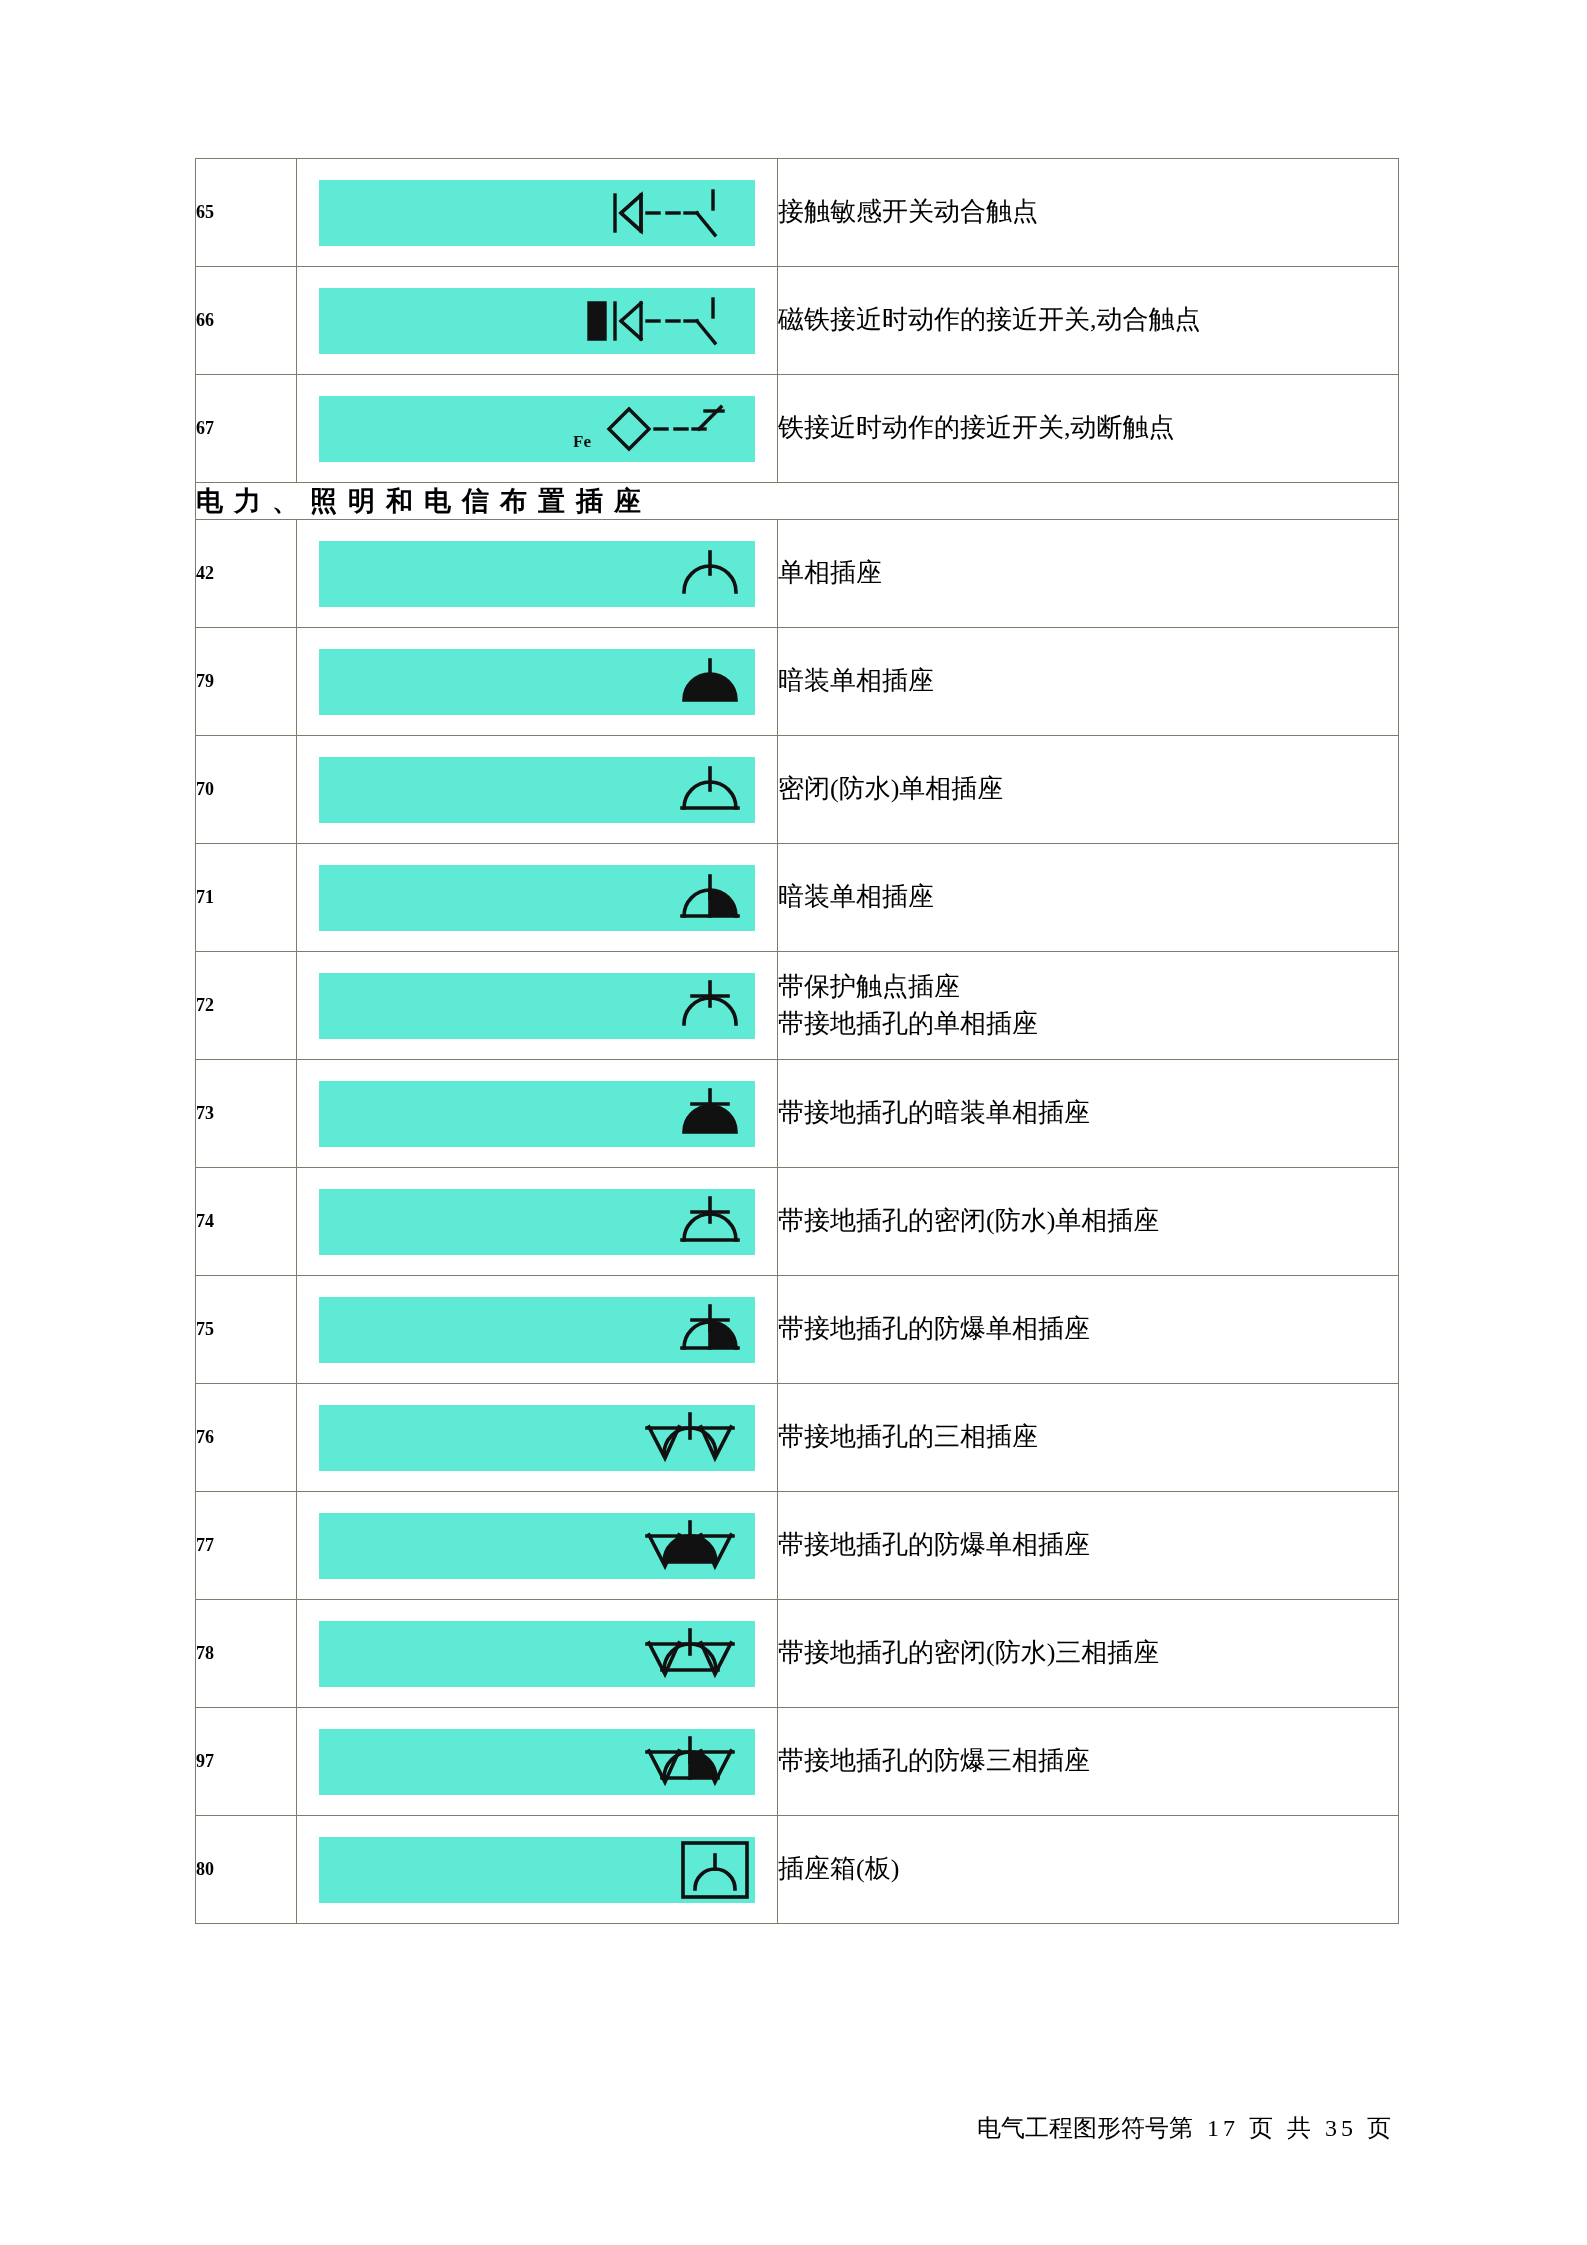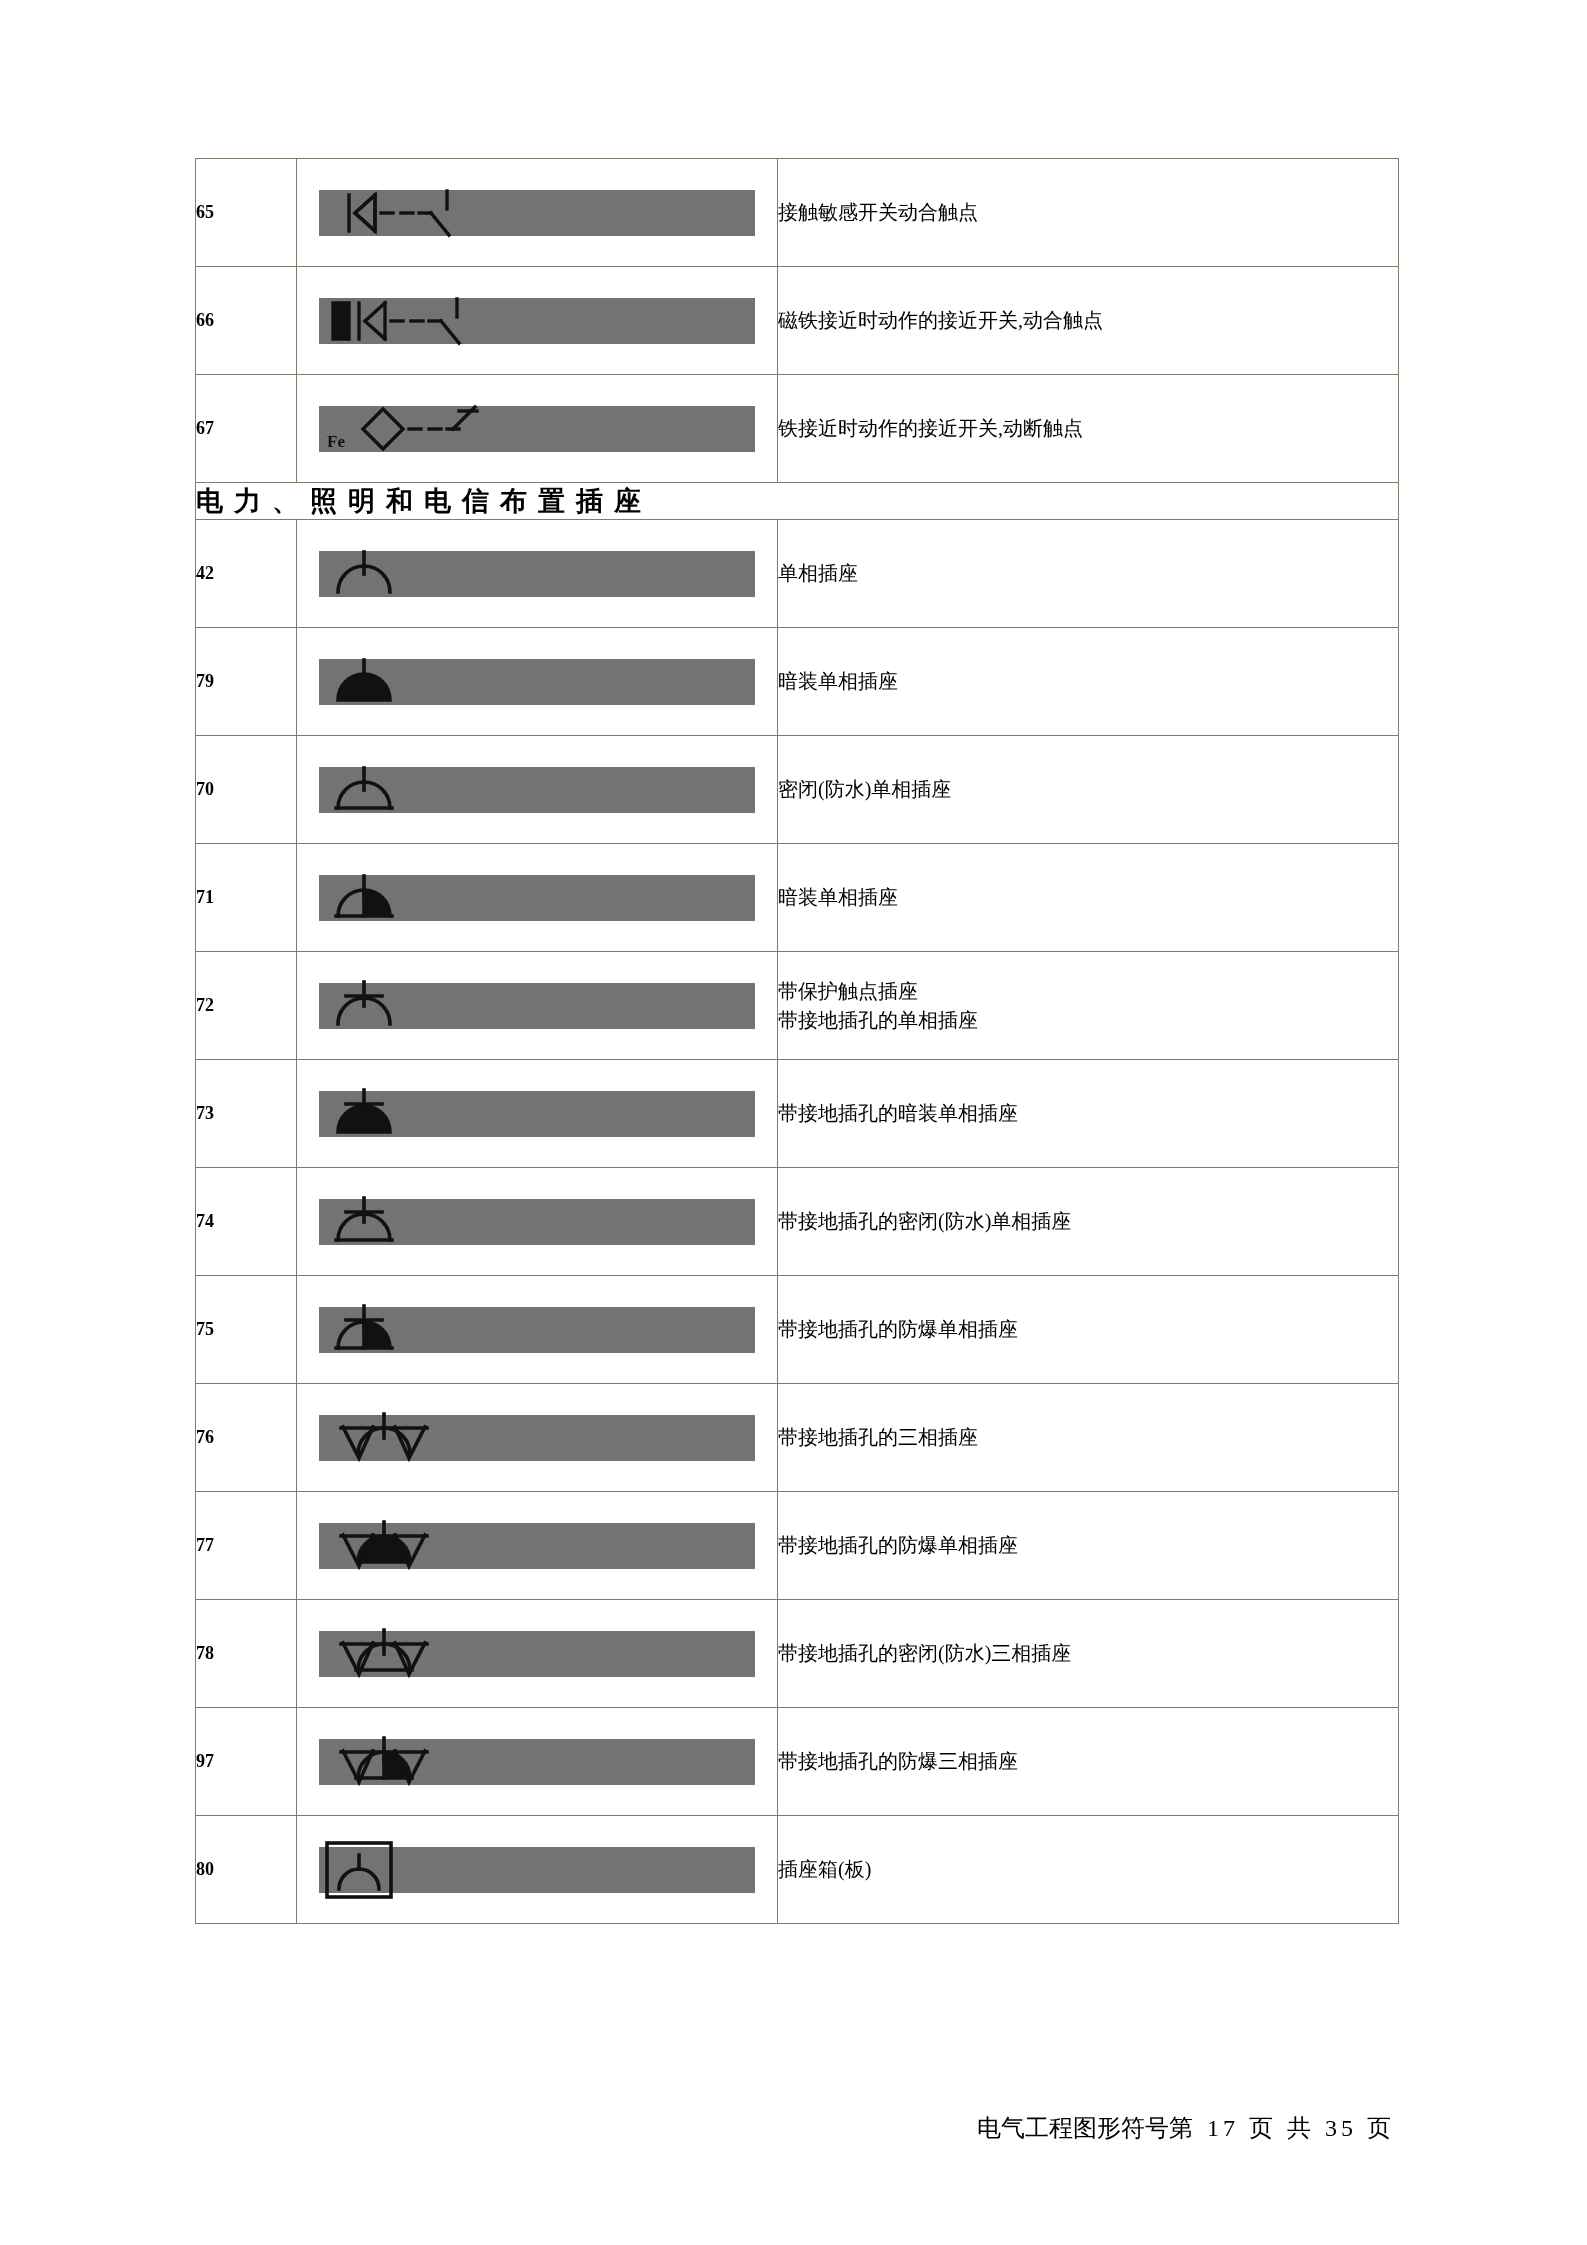--- a/index.html
+++ b/index.html
@@ -43,37 +43,37 @@
     text-align:center;
     font-weight:bold;
     font-size:18px;
     font-family:"Liberation Serif","DejaVu Serif",serif;
     letter-spacing:0px;
     padding-left:6px;
     text-align:left;
     padding-left:22px;
   }
   .desc-cell{
-    font-size:20px;
+    font-size:26px;
     line-height:1.42;
     padding:8px 6px 8px 22px;
     font-family:"Liberation Serif","DejaVu Serif",serif;
   }
   .desc-cell .line{display:block;}
 
   .sym-cell{
     padding:0;
   }
   .symbox{
-    background:#737373;
-    height:46px;
+    background:#5eead4;
+    height:66px;
     margin:0 22px;
     display:flex;
     align-items:center;
-    justify-content:flex-start;
+    justify-content:flex-end;
     position:relative;
   }
   .symbox svg{display:block;overflow:visible;}
 
   .section-row td{
     padding:0;
   }
   .section-head{
     font-size:27px;
     letter-spacing:11px;

